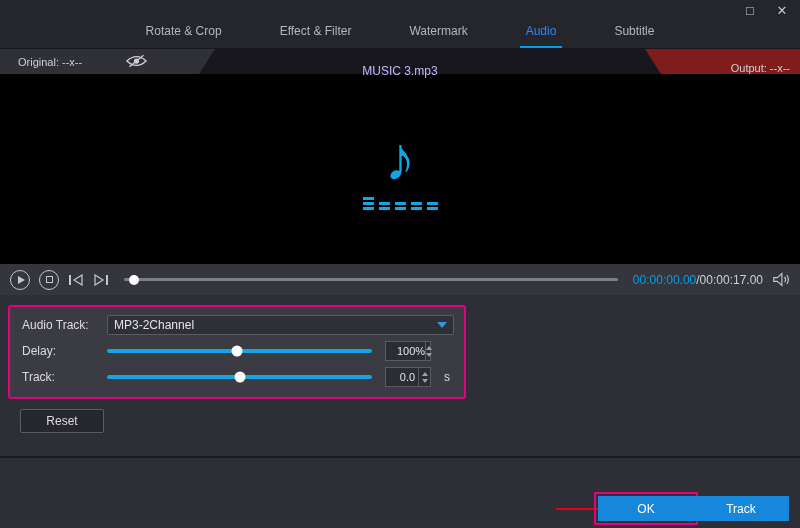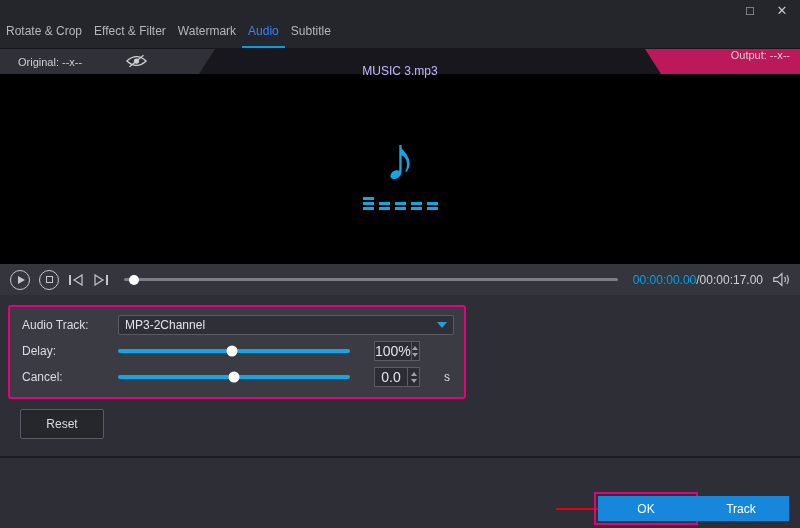--- a/index.html
+++ b/index.html
@@ -3,29 +3,29 @@
 <meta charset="utf-8">
 <style>
   * { box-sizing: border-box; margin: 0; padding: 0; }
   body { margin:0; background:#1a1a1f; font-family:"Liberation Sans", sans-serif; }
   .window { position:relative; width:800px; height:528px; background:#2e2e36; color:#d4d4d8; overflow:hidden; }
 
   
   .topbar { height:49px; background:#25252c; border-bottom:1px solid #17171c; position:relative; }
   .win-controls { position:absolute; top:3px; right:10px; display:flex; gap:16px; color:#c4c4ca; font-size:13px; }
   .win-btn { width:16px; text-align:center; cursor:default; }
-  .tabs { position:absolute; bottom:0; left:0; right:0; height:30px; display:flex; justify-content:flex-start; }
+  .tabs { position:absolute; bottom:0; left:0; right:0; height:30px; display:flex; justify-content:center; gap:46px; }
   .tab { line-height:27px; font-size:12px; color:#b6b7bd; padding:0 6px; border-bottom:2px solid transparent; white-space:nowrap; }
   .tab.active { color:#3b82f6; border-bottom-color:#00a0e9; }
 
   
   .infobar { height:25px; background:#17171d; position:relative; font-size:11px; color:#cfd0d4; }
   .info-center { position:absolute; inset:0; display:flex; align-items:center; justify-content:center; font-size:12px; color:#c4b5fd; z-index:1;margin-top:18px; }
   .info-left { position:absolute; left:0; top:0; bottom:0; width:215px; background:#2f3038; clip-path:polygon(0 0,100% 0,calc(100% - 16px) 100%,0 100%); display:flex; align-items:center; padding-left:18px; gap:44px; z-index:2; }
-  .info-right { position:absolute; right:0; top:0; bottom:0; width:155px; background:#be185d; clip-path:polygon(0 0,100% 0,100% 100%,16px 100%); display:flex; align-items:flex-start; justify-content:flex-end; padding-right:10px; z-index:2; }
+  .info-right { position:absolute; right:0; top:0; bottom:0; width:155px; background:#7f1d1d; clip-path:polygon(0 0,100% 0,100% 100%,16px 100%); display:flex; align-items:flex-end; justify-content:flex-end; padding-right:10px; z-index:2; }
 
   
   .preview { height:190px; background:#000; display:flex; flex-direction:column; align-items:center; justify-content:center; }
   .note { color:#15a5e5; font-size:62px; line-height:1; margin-bottom:4px; }
   .eq { display:flex; gap:5px; align-items:flex-end; height:16px; }
   .eq-col { display:flex; flex-direction:column; gap:2px; }
   .eq-seg { width:11px; height:3px; background:#15a5e5; }
 
   
   .playerbar { height:31px; background:#34353d; display:flex; align-items:center; padding:0 10px; gap:9px;justify-content:space-between; }
@@ -34,34 +34,34 @@
   .stop-sq { width:7px; height:7px; border:1.5px solid #c6c7cd; }
   .skip { display:flex; align-items:center; flex-shrink:0; }
   .seek { flex:1; height:3px; background:#7d7e86; border-radius:2px; position:relative; margin:0 6px; }
   .seek-handle { position:absolute; left:2%; top:50%; transform:translate(-50%,-50%); width:10px; height:10px; background:#fff; border-radius:50%; }
   .time { font-size:12px; white-space:nowrap; }
   .time-cur { color:#00a0e9; }
   .time-tot { color:#cfd0d4; }
 
   
   .settings { margin:10px 0 0 8px; width:458px; background:#3a3b43; border:2px solid #e5007d; border-radius:3px; padding:5px 10px 7px 12px; }
-  .srow { display:flex; align-items:center; height:26px; gap:24px; }
+  .srow { display:flex; align-items:center; height:26px; gap:13px; }
   .slabel { width:72px; font-size:12px; color:#dcdce0; flex-shrink:0; }
   .dropdown { flex:1; height:20px; background:#2e2f37; border:1px solid #5a5b63; border-radius:2px; display:flex; align-items:center; padding:0 6px; font-size:12px; color:#e4e4e8; position:relative; }
   .dd-arrow { position:absolute; right:6px; width:0; height:0; border-left:5px solid transparent; border-right:5px solid transparent; border-top:6px solid #2a9ae0; }
   .slider { flex:1; height:4px; background:#15a5e5; border-radius:2px; position:relative; }
   .slider-handle { position:absolute; top:50%; transform:translate(-50%,-50%); width:11px; height:11px; background:#fff; border-radius:50%; }
   .spinbox { width:46px; height:20px; background:#2b2c34; border:1px solid #5a5b63; display:flex; align-items:stretch; flex-shrink:0; }
-  .spin-val { flex:1; display:flex; align-items:center; justify-content:center; font-size:14px; color:#e4e4e8; }
+  .spin-val { flex:1; display:flex; align-items:center; justify-content:center; font-size:11px; color:#e4e4e8;padding-left:11px; }
   .spin-arrows { width:12px; border-left:1px solid #5a5b63; display:flex; flex-direction:column; align-items:center; justify-content:center; gap:3px; }
   .spin-up { width:0; height:0; border-left:3px solid transparent; border-right:3px solid transparent; border-bottom:4px solid #a0a0a6; }
   .spin-down { width:0; height:0; border-left:3px solid transparent; border-right:3px solid transparent; border-top:4px solid #a0a0a6; }
   .unit { width:10px; font-size:12px; color:#dcdce0; flex-shrink:0; }
 
-  .reset-btn { margin:10px 0 0 20px; width:84px; height:30px; background:#26262d; border:1px solid #5a5b63; border-radius:2px; color:#dcdce0; font-size:12px; display:flex; align-items:center; justify-content:center; }
+  .reset-btn { margin:10px 0 0 20px; width:84px; height:24px; background:#26262d; border:1px solid #5a5b63; border-radius:2px; color:#dcdce0; font-size:12px; display:flex; align-items:center; justify-content:center; }
 
   
   .bottombar { position:absolute; left:0; right:0; bottom:0; height:72px; background:#2e2e36; border-top:2px solid #1b1b21; }
   .btn { position:absolute; width:96px; height:25px; border-radius:0; background:#1787dc; color:#fff; font-size:12px; display:flex; align-items:center; justify-content:center; }
   .ok-btn { right:106px; bottom:7px; outline:2px solid #e5007d; outline-offset:2px; }
   .cancel-btn { right:11px; bottom:7px; }
   .arrow-line { position:absolute; right:202px; bottom:18px; width:42px; height:2px; background:#e60012; }
   .arrow-line::after { content:""; position:absolute; right:-9px; top:-4px; width:0; height:0; border-left:9px solid #e60012; border-top:5px solid transparent; border-bottom:5px solid transparent; }
 </style>
 </head>
@@ -177,21 +177,21 @@
       <div class="spinbox">
         <span class="spin-val">100%</span>
         <span class="spin-arrows">
           <span class="spin-up"></span>
           <span class="spin-down"></span>
         </span>
       </div>
       <span class="unit"></span>
     </div>
     <div class="srow">
-      <div class="slabel">Cancel:</div>
+      <div class="slabel">Track:</div>
       <div class="slider">
         <div class="slider-handle" style="left:50%;"></div>
       </div>
       <div class="spinbox">
         <span class="spin-val">0.0</span>
         <span class="spin-arrows">
           <span class="spin-up"></span>
           <span class="spin-down"></span>
         </span>
       </div>

